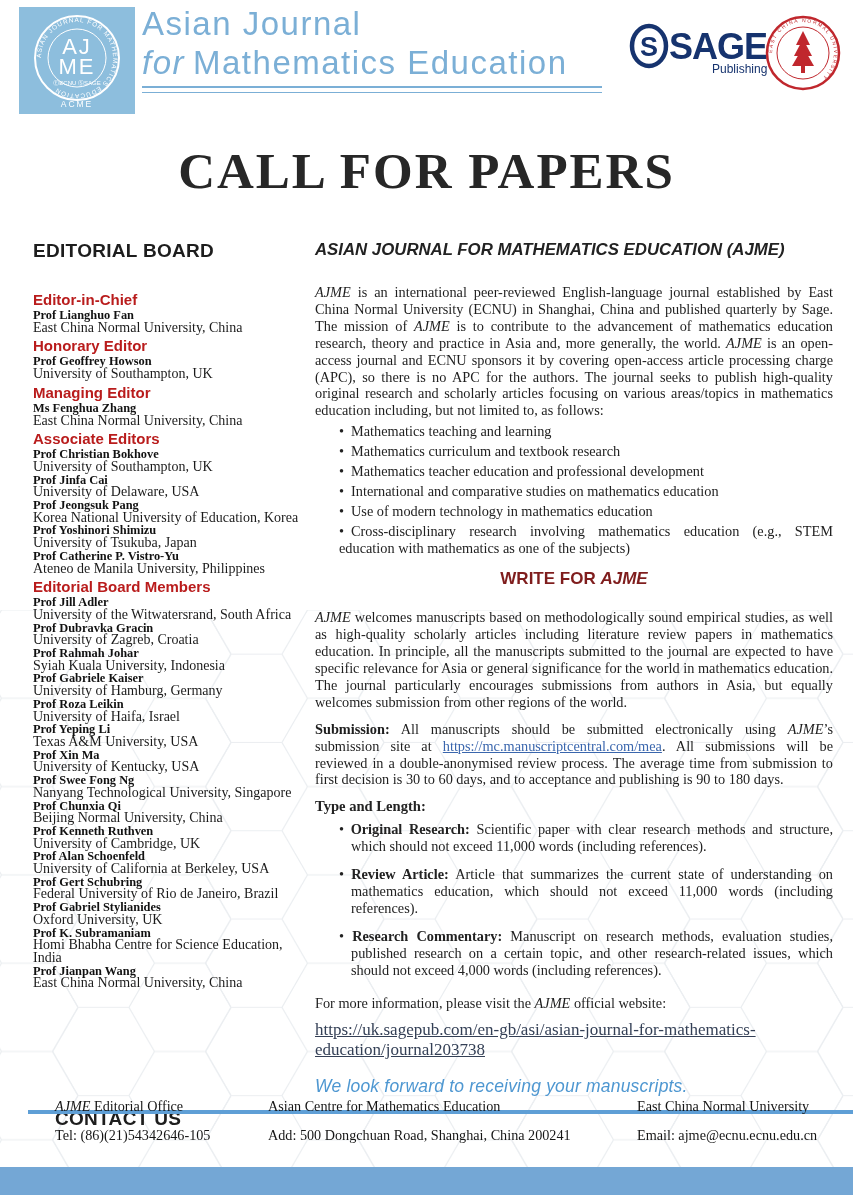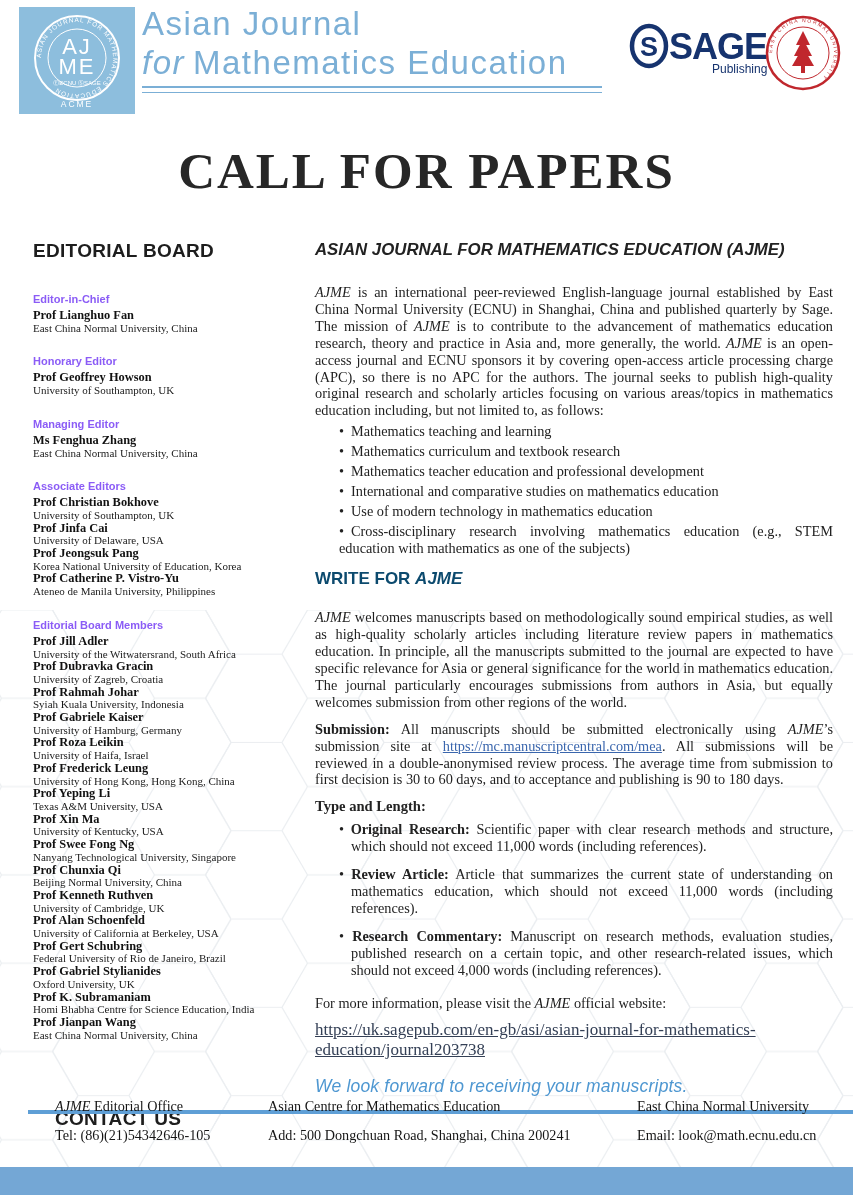--- a/index.html
+++ b/index.html
@@ -27,39 +27,39 @@
     font-family:"Liberation Serif", serif; font-weight:bold; font-size:51px;
     letter-spacing:2px; color:#272727; }
   
   .columns { position:absolute; top:240px; left:33px; right:20px; display:flex; }
   .leftcol { width:272px; flex:none; margin-right:10px; }
   .rightcol { flex:1; min-width:0; }
   .eb-title, .contact-title {
     font-family:"Liberation Sans", sans-serif; font-weight:bold; font-size:19px;
     color:#1d1d1d; letter-spacing:.3px; }
   .eb-title { margin-bottom:30px; }
-  .role { font-family:"Liberation Sans", sans-serif; font-weight:bold; font-size:11px;
-    line-height:15px; color:#8b5cf6; margin:20px 0 2px; }
+  .role { font-family:"Liberation Sans", sans-serif; font-weight:bold; font-size:15px;
+    line-height:15px; color:#b91c1c; margin:4px 0 2px; }
   .member .mname { font-weight:bold; font-size:12.4px; line-height:12.7px; color:#111; }
-  .member .maff  { font-size:11px; line-height:12.7px; color:#1b1b1b; }
+  .member .maff  { font-size:14px; line-height:12.7px; color:#1b1b1b; }
   
   .about-title { font-family:"Liberation Sans", sans-serif; font-style:italic;
     font-weight:bold; font-size:16.8px; color:#222; margin-bottom:24px; }
   .body { font-size:14.3px; line-height:16.9px; color:#1e1e1e; }
   .j { text-align:justify; }
   .i { font-style:italic; }
   .b { font-weight:bold; }
   .link { color:#3a66ad; text-decoration:underline; cursor:pointer; }
   .darklink { color:#333f55; text-decoration:underline; cursor:pointer; }
   ul { list-style:none;font-family:Liberation Serif, serif; }
   .topics { margin:4px 0 0 24px; }
   .topics li { font-size:14.3px; line-height:17px; margin-bottom:3px; text-align:justify; }
   .topics .dot { margin-right:7px; }
   .write-title { font-family:"Liberation Sans", sans-serif; font-weight:bold;
-    font-size:17px; color:#0c4a6e; margin-top:12px; }
+    font-size:17px; color:#7f1d1d; margin-top:12px;text-align:center; }
   .p-write { margin-top:20px; }
   .p-sub { margin-top:10px; }
   .tl { margin-top:10px; font-weight:bold; font-size:14.6px; }
   .types { margin:6px 0 0 24px; }
   .types li { font-size:14.3px; line-height:17px; margin-bottom:11px;
     padding-left:12px; text-indent:-12px; text-align:justify; }
   .types li::before { content:"• "; }
   .p-more { margin-top:16px; }
   .url { margin-top:8px; font-size:17px; }
   .closing { margin-top:16px; font-family:"Liberation Sans", sans-serif;
@@ -187,20 +187,24 @@
                 </div>
               <div class="member">
                   <div class="mname">Prof Jinfa Cai</div>
                   <div class="maff">University of Delaware, USA</div>
                 </div>
               <div class="member">
                   <div class="mname">Prof Jeongsuk Pang</div>
                   <div class="maff">Korea National University of Education, Korea</div>
                 </div>
               <div class="member">
+                  <div class="mname">Prof Yoshinori Shimizu</div>
+                  <div class="maff">University of Tsukuba, Japan</div>
+                </div>
+              <div class="member">
                   <div class="mname">Prof Catherine P. Vistro-Yu</div>
                   <div class="maff">Ateneo de Manila University, Philippines</div>
                 </div>
             </div>
           </section>
           <section class="group">
             <h3 class="role">Editorial Board Members</h3>
             <div>
 
             <div class="member">
@@ -215,24 +219,20 @@
                   <div class="mname">Prof Rahmah Johar</div>
                   <div class="maff">Syiah Kuala University, Indonesia</div>
                 </div>
               <div class="member">
                   <div class="mname">Prof Gabriele Kaiser</div>
                   <div class="maff">University of Hamburg, Germany</div>
                 </div>
               <div class="member">
                   <div class="mname">Prof Roza Leikin</div>
                   <div class="maff">University of Haifa, Israel</div>
-                </div>
-              <div class="member">
-                  <div class="mname">Prof Frederick Leung</div>
-                  <div class="maff">University of Hong Kong, Hong Kong, China</div>
                 </div>
               <div class="member">
                   <div class="mname">Prof Yeping Li</div>
                   <div class="maff">Texas A&amp;M University, USA</div>
                 </div>
               <div class="member">
                   <div class="mname">Prof Xin Ma</div>
                   <div class="maff">University of Kentucky, USA</div>
                 </div>
               <div class="member">
@@ -309,18 +309,18 @@
   <div class="ccol">
         <div class="cl1"><span class="i">AJME</span><span> Editorial Office</span></div>
         <div class="cl2">Tel: (86)(21)54342646-105</div>
       </div>
       <div class="ccol">
         <div class="cl1"><span>Asian Centre for Mathematics Education</span></div>
         <div class="cl2">Add: 500 Dongchuan Road, Shanghai, China 200241</div>
       </div>
       <div class="ccol">
         <div class="cl1"><span>East China Normal University</span></div>
-        <div class="cl2">Email: look@math.ecnu.edu.cn</div>
+        <div class="cl2">Email: ajme@ecnu.ecnu.edu.cn</div>
       </div>
     </div>
   <div class="footer-bar"></div>
 
 </div>
 
 </body></html>

